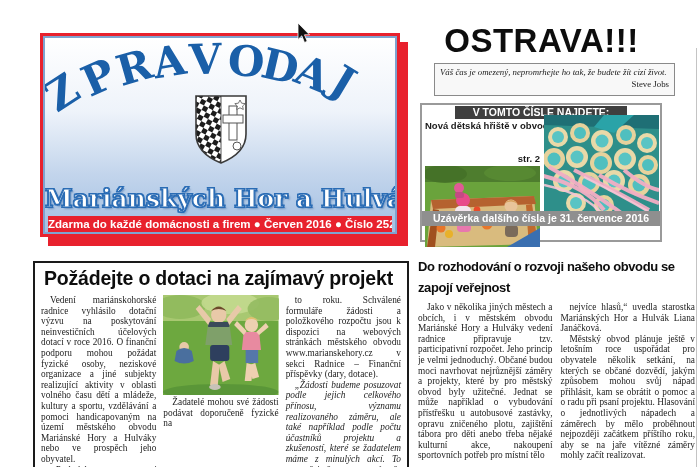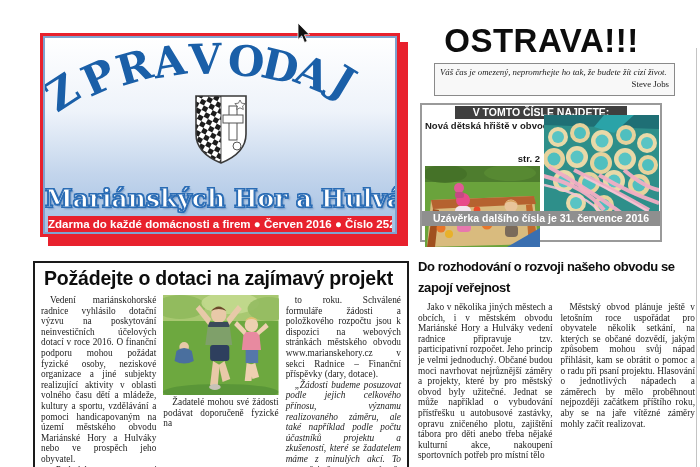--- a/index.html
+++ b/index.html
@@ -338,20 +338,21 @@
   </div>
 </div>
 
 <div class="article-right bodytext">
   <h1>Do rozhodování o rozvoji našeho obvodu se zapojí veřejnost</h1>
   <div class="cols2">
     <div class="col">
       <p>Jako v několika jiných městech a obcích, i v městském obvodu Mariánské Hory a Hulváky vedení radnice připravuje tzv. participativní rozpočet. Jeho princip je velmi jednoduchý. Občané budou moci navrhovat nejrůznější záměry a projekty, které by pro městský obvod byly užitečné. Jednat se může například o vybudování přístřešku u autobusové zastávky, opravu zničeného plotu, zajištění tábora pro děti anebo třeba nějaké kulturní akce, nakoupení sportovních potřeb pro místní tělo</p>
     </div>
     <div class="col">
+      <p><span class="it">nejvíce hlasů,“</span><span class="rm"> uvedla starostka Mariánských Hor a Hulvák Liana Janáčková.</span></p>
       <p>Městský obvod plánuje ještě v letošním roce uspořádat pro obyvatele několik setkání, na kterých se občané dozvědí, jakým způsobem mohou svůj nápad přihlásit, kam se obrátit o pomoc a o radu při psaní projektu. Hlasování o jednotlivých nápadech a záměrech by mělo proběhnout nejpozději začátkem příštího roku, aby se na jaře vítězné záměry mohly začít realizovat.</p>
     </div>
   </div>
 </div>
 
 <svg class="cursor" viewBox="0 0 14 21">
   <polygon points="1,0 1,16.5 4.8,12.8 7.5,19.5 10.2,18.3 7.5,11.8 12.5,11.8" fill="#111" stroke="#fff" stroke-width="0.8"></polygon>
 </svg>
 
 </body></html>

